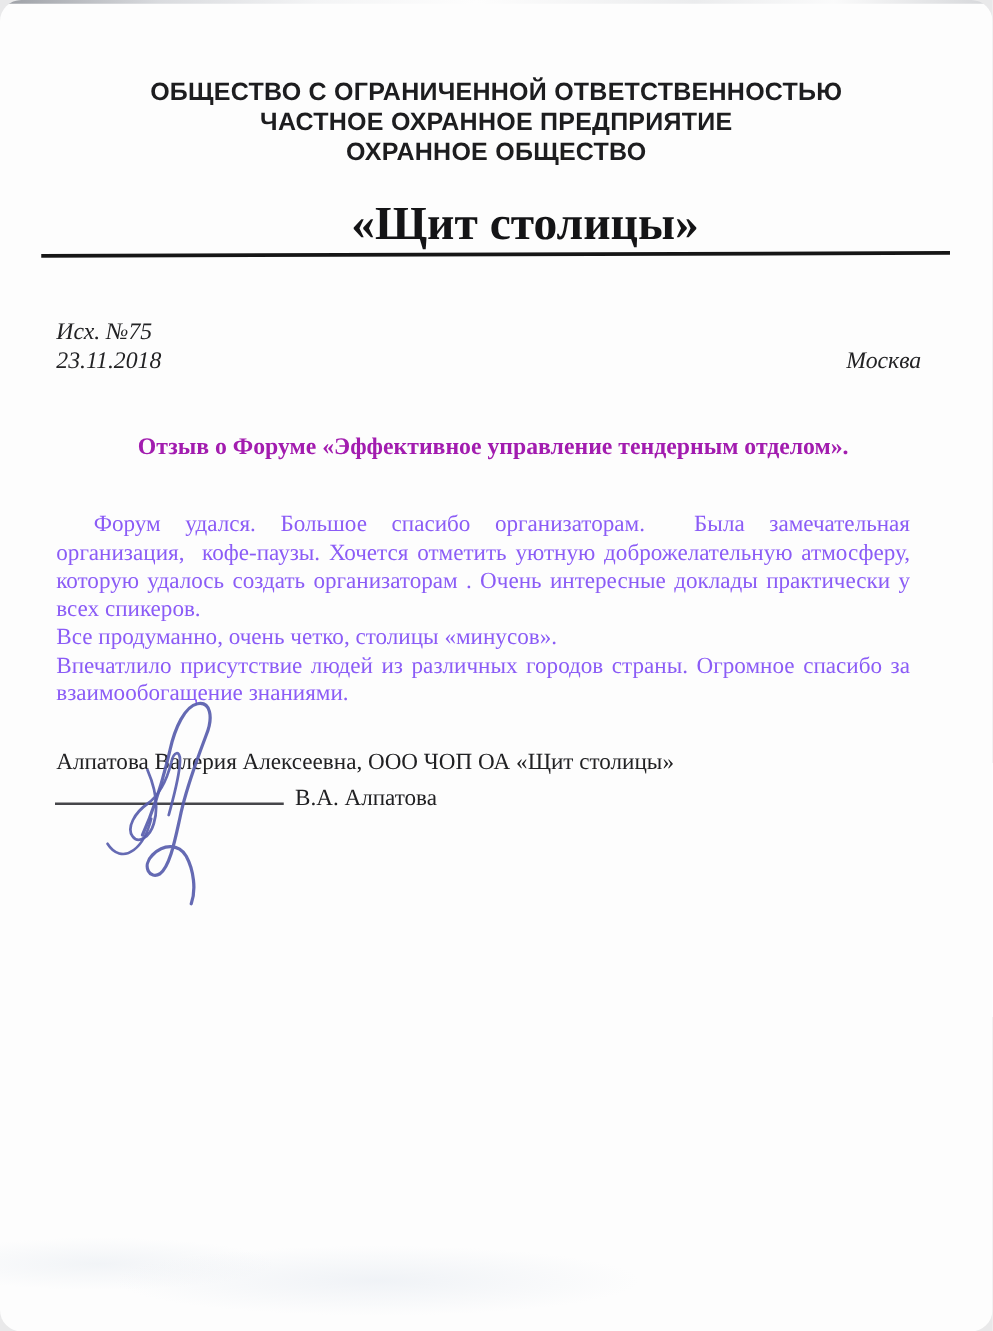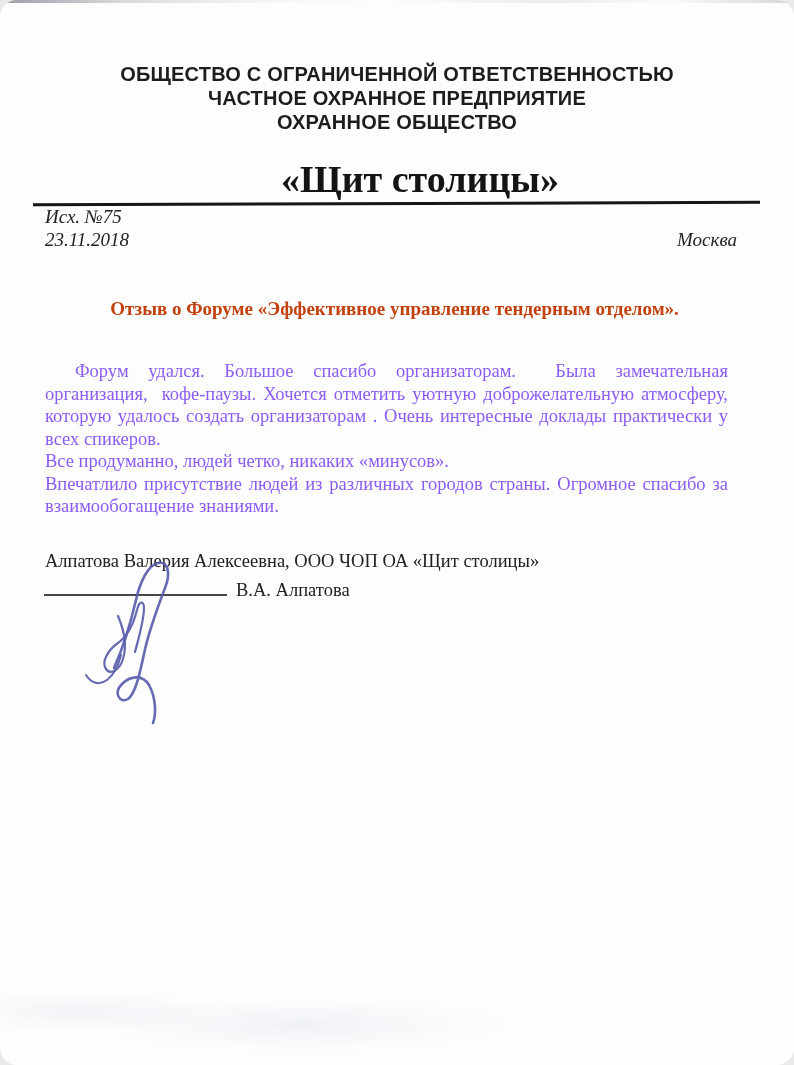--- a/index.html
+++ b/index.html
@@ -65,39 +65,40 @@
     margin-left: 46px;
   }
   .rule {
     height: 3px;
     background: #161616;
     margin: 0 34px 0 33px;
     transform: rotate(-0.18deg);
   }
 
   .meta {
+    margin-top: 49px;
     padding: 0 57px 0 45px;
     display: flex;
     justify-content: space-between;
     align-items: flex-end;
     font-style: italic;
     font-size: 19px;
     line-height: 23px;
     gap: 28px;
   }
   .meta .ref, .meta .date, .meta .city { color: #232325; }
 
   .title {
     margin-top: 46px;
     padding: 0 50px 0 45px;
     text-align: center;
     font-weight: bold;
     font-size: 19px;
     line-height: 23px;
-    color: #c2410c;
+    color: #a21caf;
   }
 
   .body-text {
     margin-top: 40px;
     padding: 0 66px 0 45px;
     font-size: 18.5px;
     line-height: 22.5px;
     text-align: justify;
     color: #8b5cf6;
   }
@@ -166,21 +167,21 @@
       <div class="ref">Исх. №75</div>
       <div class="date">23.11.2018</div>
     </div>
     <div class="city">Москва</div>
   </div>
 
   <div class="title">Отзыв о Форуме «Эффективное управление тендерным отделом».</div>
 
   <div class="body-text">
     <p class="indent">Форум удался. Большое спасибо организаторам.&nbsp; Была замечательная организация,&nbsp; кофе-паузы. Хочется отметить уютную доброжелательную атмосферу, которую удалось создать организаторам . Очень интересные доклады практически у всех спикеров.</p>
-    <p>Все продуманно, людей четко, никаких «минусов».</p>
+    <p>Все продуманно, очень четко, столицы «минусов».</p>
     <p>Впечатлило присутствие людей из различных городов страны. Огромное спасибо за взаимообогащение знаниями.</p>
   </div>
 
   <div class="signoff">Алпатова Валерия Алексеевна, ООО ЧОП ОА «Щит столицы»</div>
 
   <div class="sig-row">
     <span class="sig-line"></span><span class="sig-name">В.А. Алпатова</span>
   </div>
 
   <svg class="signature-svg" viewBox="0 0 140 172" xmlns="http://www.w3.org/2000/svg" aria-hidden="true">

